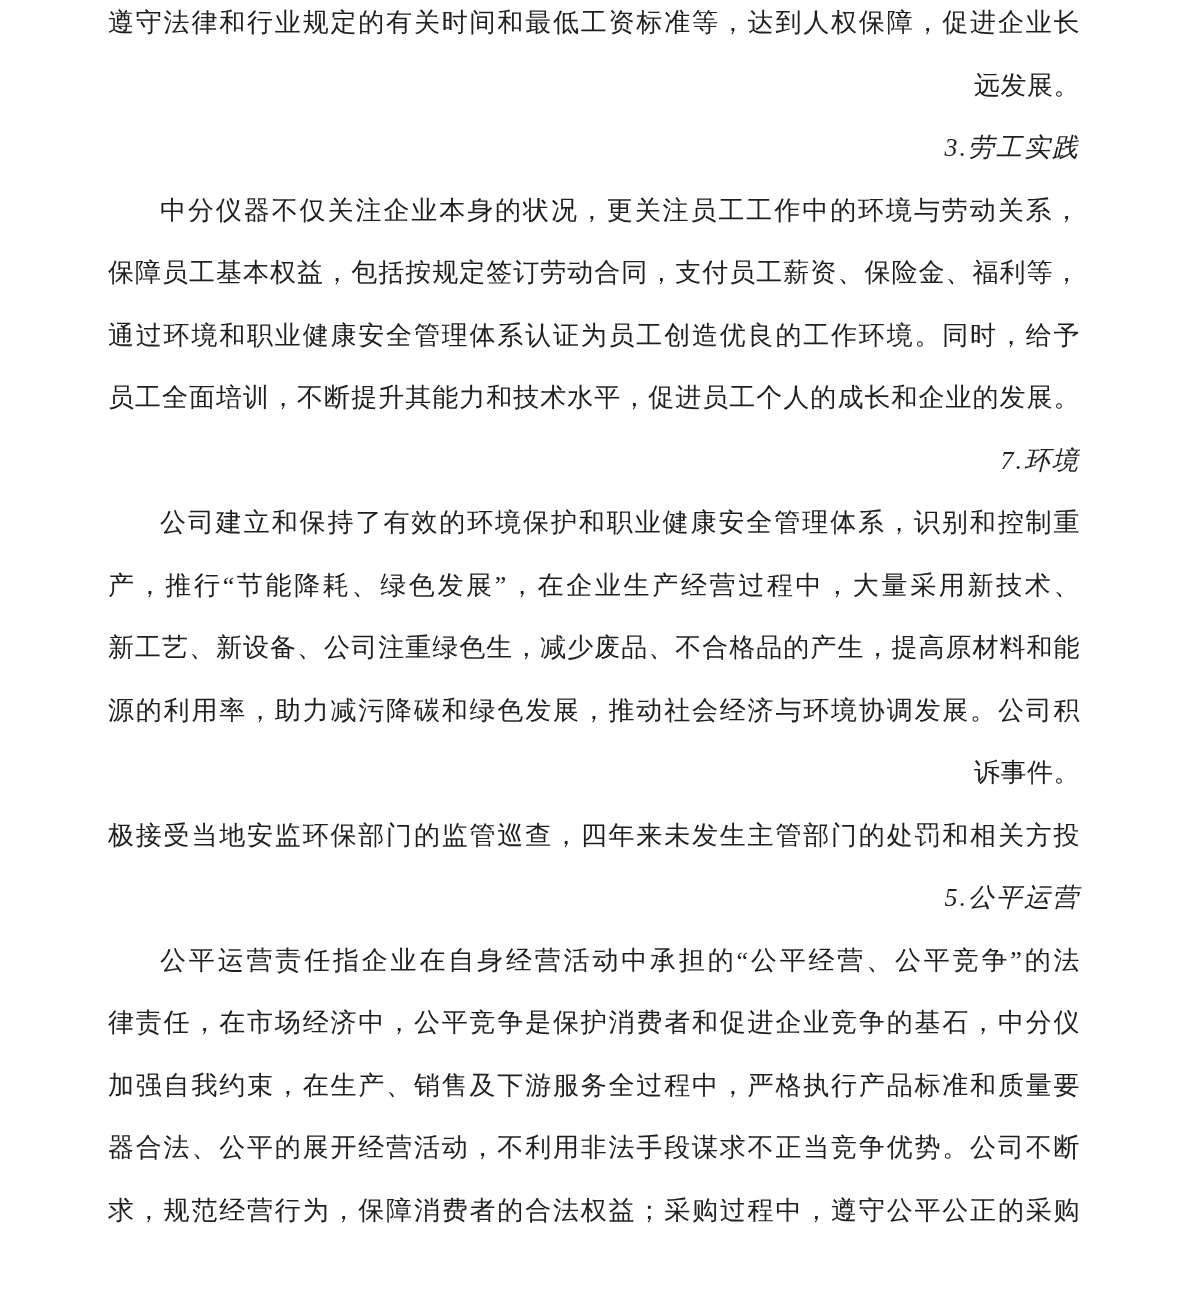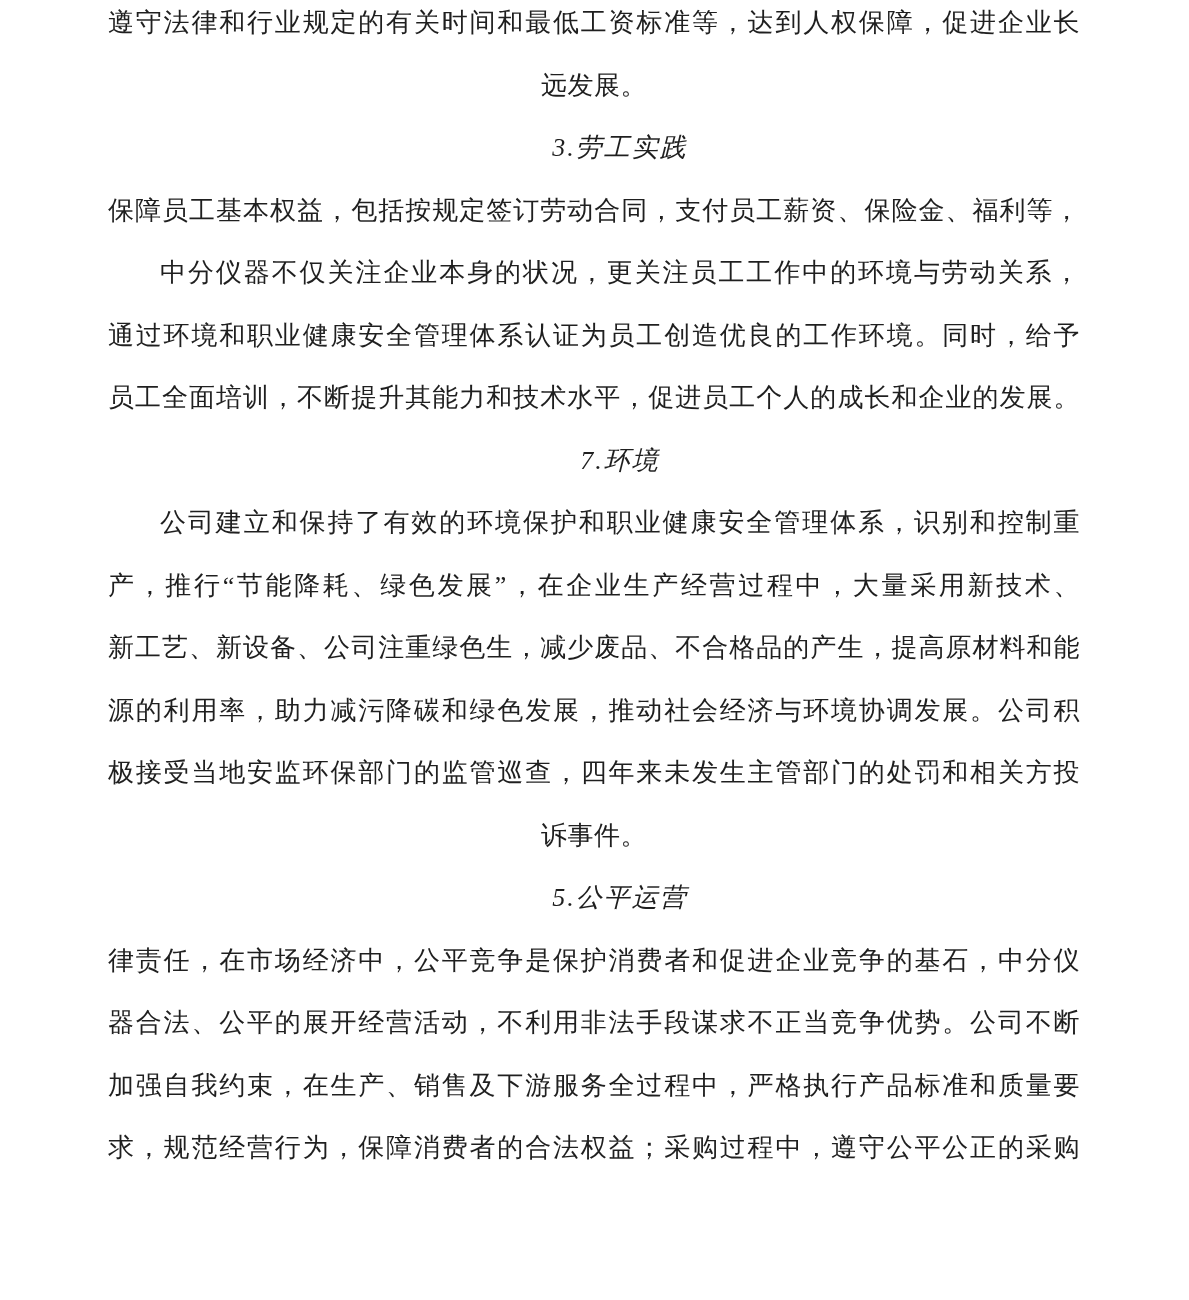--- a/index.html
+++ b/index.html
@@ -22,21 +22,21 @@
     background: #ffffff;
   }
   .text-block {
     margin-top: -8px;
     color: #1f1f1f;
     font-size: 26px;
     line-height: 62.5px;
   }
   .line {
     white-space: nowrap;
-    text-align: center;
+    text-align: right;
     letter-spacing: 0.5px;
   }
   
   .line.full {
     white-space: normal;
     text-align: justify;
     text-align-last: justify;
     text-justify: inter-character;
   }
   
@@ -51,30 +51,31 @@
   }
 </style>
 </head>
 <body>
 
 <div class="page">
   <div class="text-block">
     <div class="line full">遵守法律和行业规定的有关时间和最低工资标准等，达到人权保障，促进企业长</div>
     <div class="line">远发展。</div>
     <div class="line heading indent">3.劳工实践</div>
+    <div class="line full indent">中分仪器不仅关注企业本身的状况，更关注员工工作中的环境与劳动关系，</div>
     <div class="line full">保障员工基本权益，包括按规定签订劳动合同，支付员工薪资、保险金、福利等，</div>
-    <div class="line full indent">中分仪器不仅关注企业本身的状况，更关注员工工作中的环境与劳动关系，</div>
     <div class="line full">通过环境和职业健康安全管理体系认证为员工创造优良的工作环境。同时，给予</div>
     <div class="line full">员工全面培训，不断提升其能力和技术水平，促进员工个人的成长和企业的发展。</div>
     <div class="line heading indent">7.环境</div>
     <div class="line full indent">公司建立和保持了有效的环境保护和职业健康安全管理体系，识别和控制重</div>
     <div class="line full">产，推行“节能降耗、绿色发展”，在企业生产经营过程中，大量采用新技术、</div>
     <div class="line full">新工艺、新设备、公司注重绿色生，减少废品、不合格品的产生，提高原材料和能</div>
     <div class="line full">源的利用率，助力减污降碳和绿色发展，推动社会经济与环境协调发展。公司积</div>
+    <div class="line">诉事件。</div>
     <div class="line full">极接受当地安监环保部门的监管巡查，四年来未发生主管部门的处罚和相关方投</div>
-    <div class="line">诉事件。</div>
     <div class="line heading indent">5.公平运营</div>
+    <div class="line full indent">公平运营责任指企业在自身经营活动中承担的“公平经营、公平竞争”的法</div>
     <div class="line full">律责任，在市场经济中，公平竞争是保护消费者和促进企业竞争的基石，中分仪</div>
+    <div class="line full">加强自我约束，在生产、销售及下游服务全过程中，严格执行产品标准和质量要</div>
     <div class="line full">器合法、公平的展开经营活动，不利用非法手段谋求不正当竞争优势。公司不断</div>
-    <div class="line full">加强自我约束，在生产、销售及下游服务全过程中，严格执行产品标准和质量要</div>
     <div class="line full">求，规范经营行为，保障消费者的合法权益；采购过程中，遵守公平公正的采购</div>
   </div>
 </div>
 
 </body></html>

